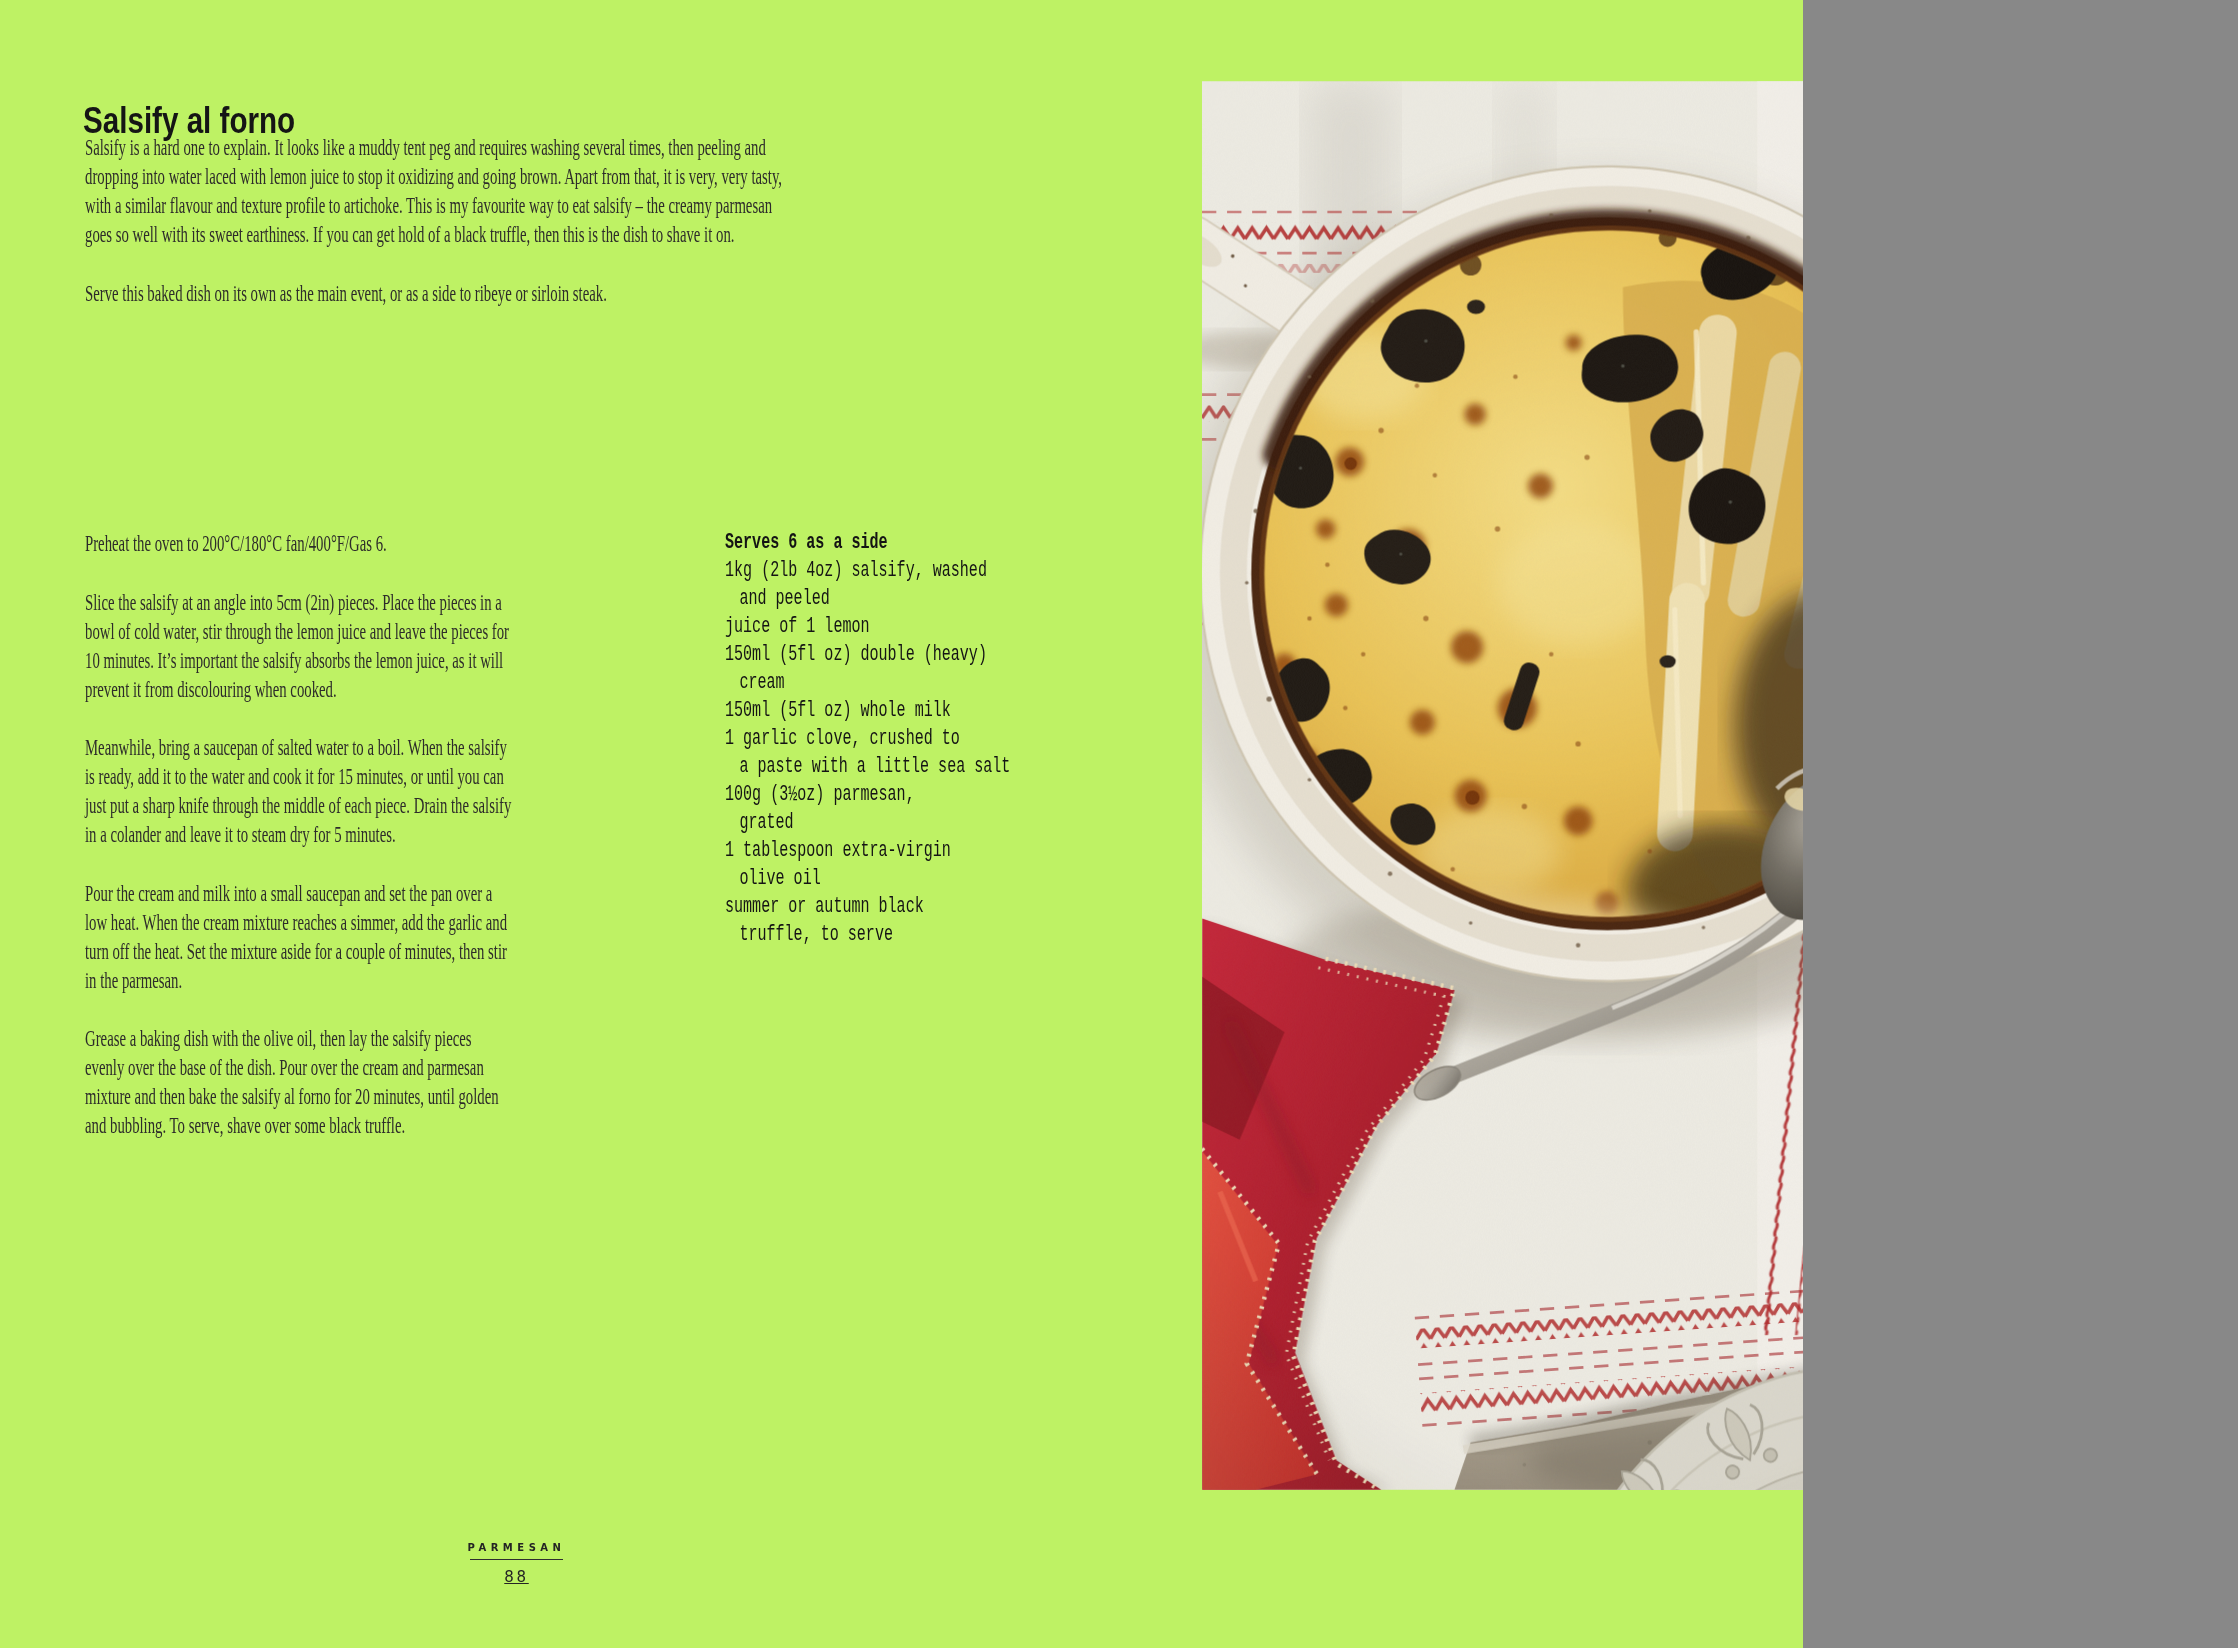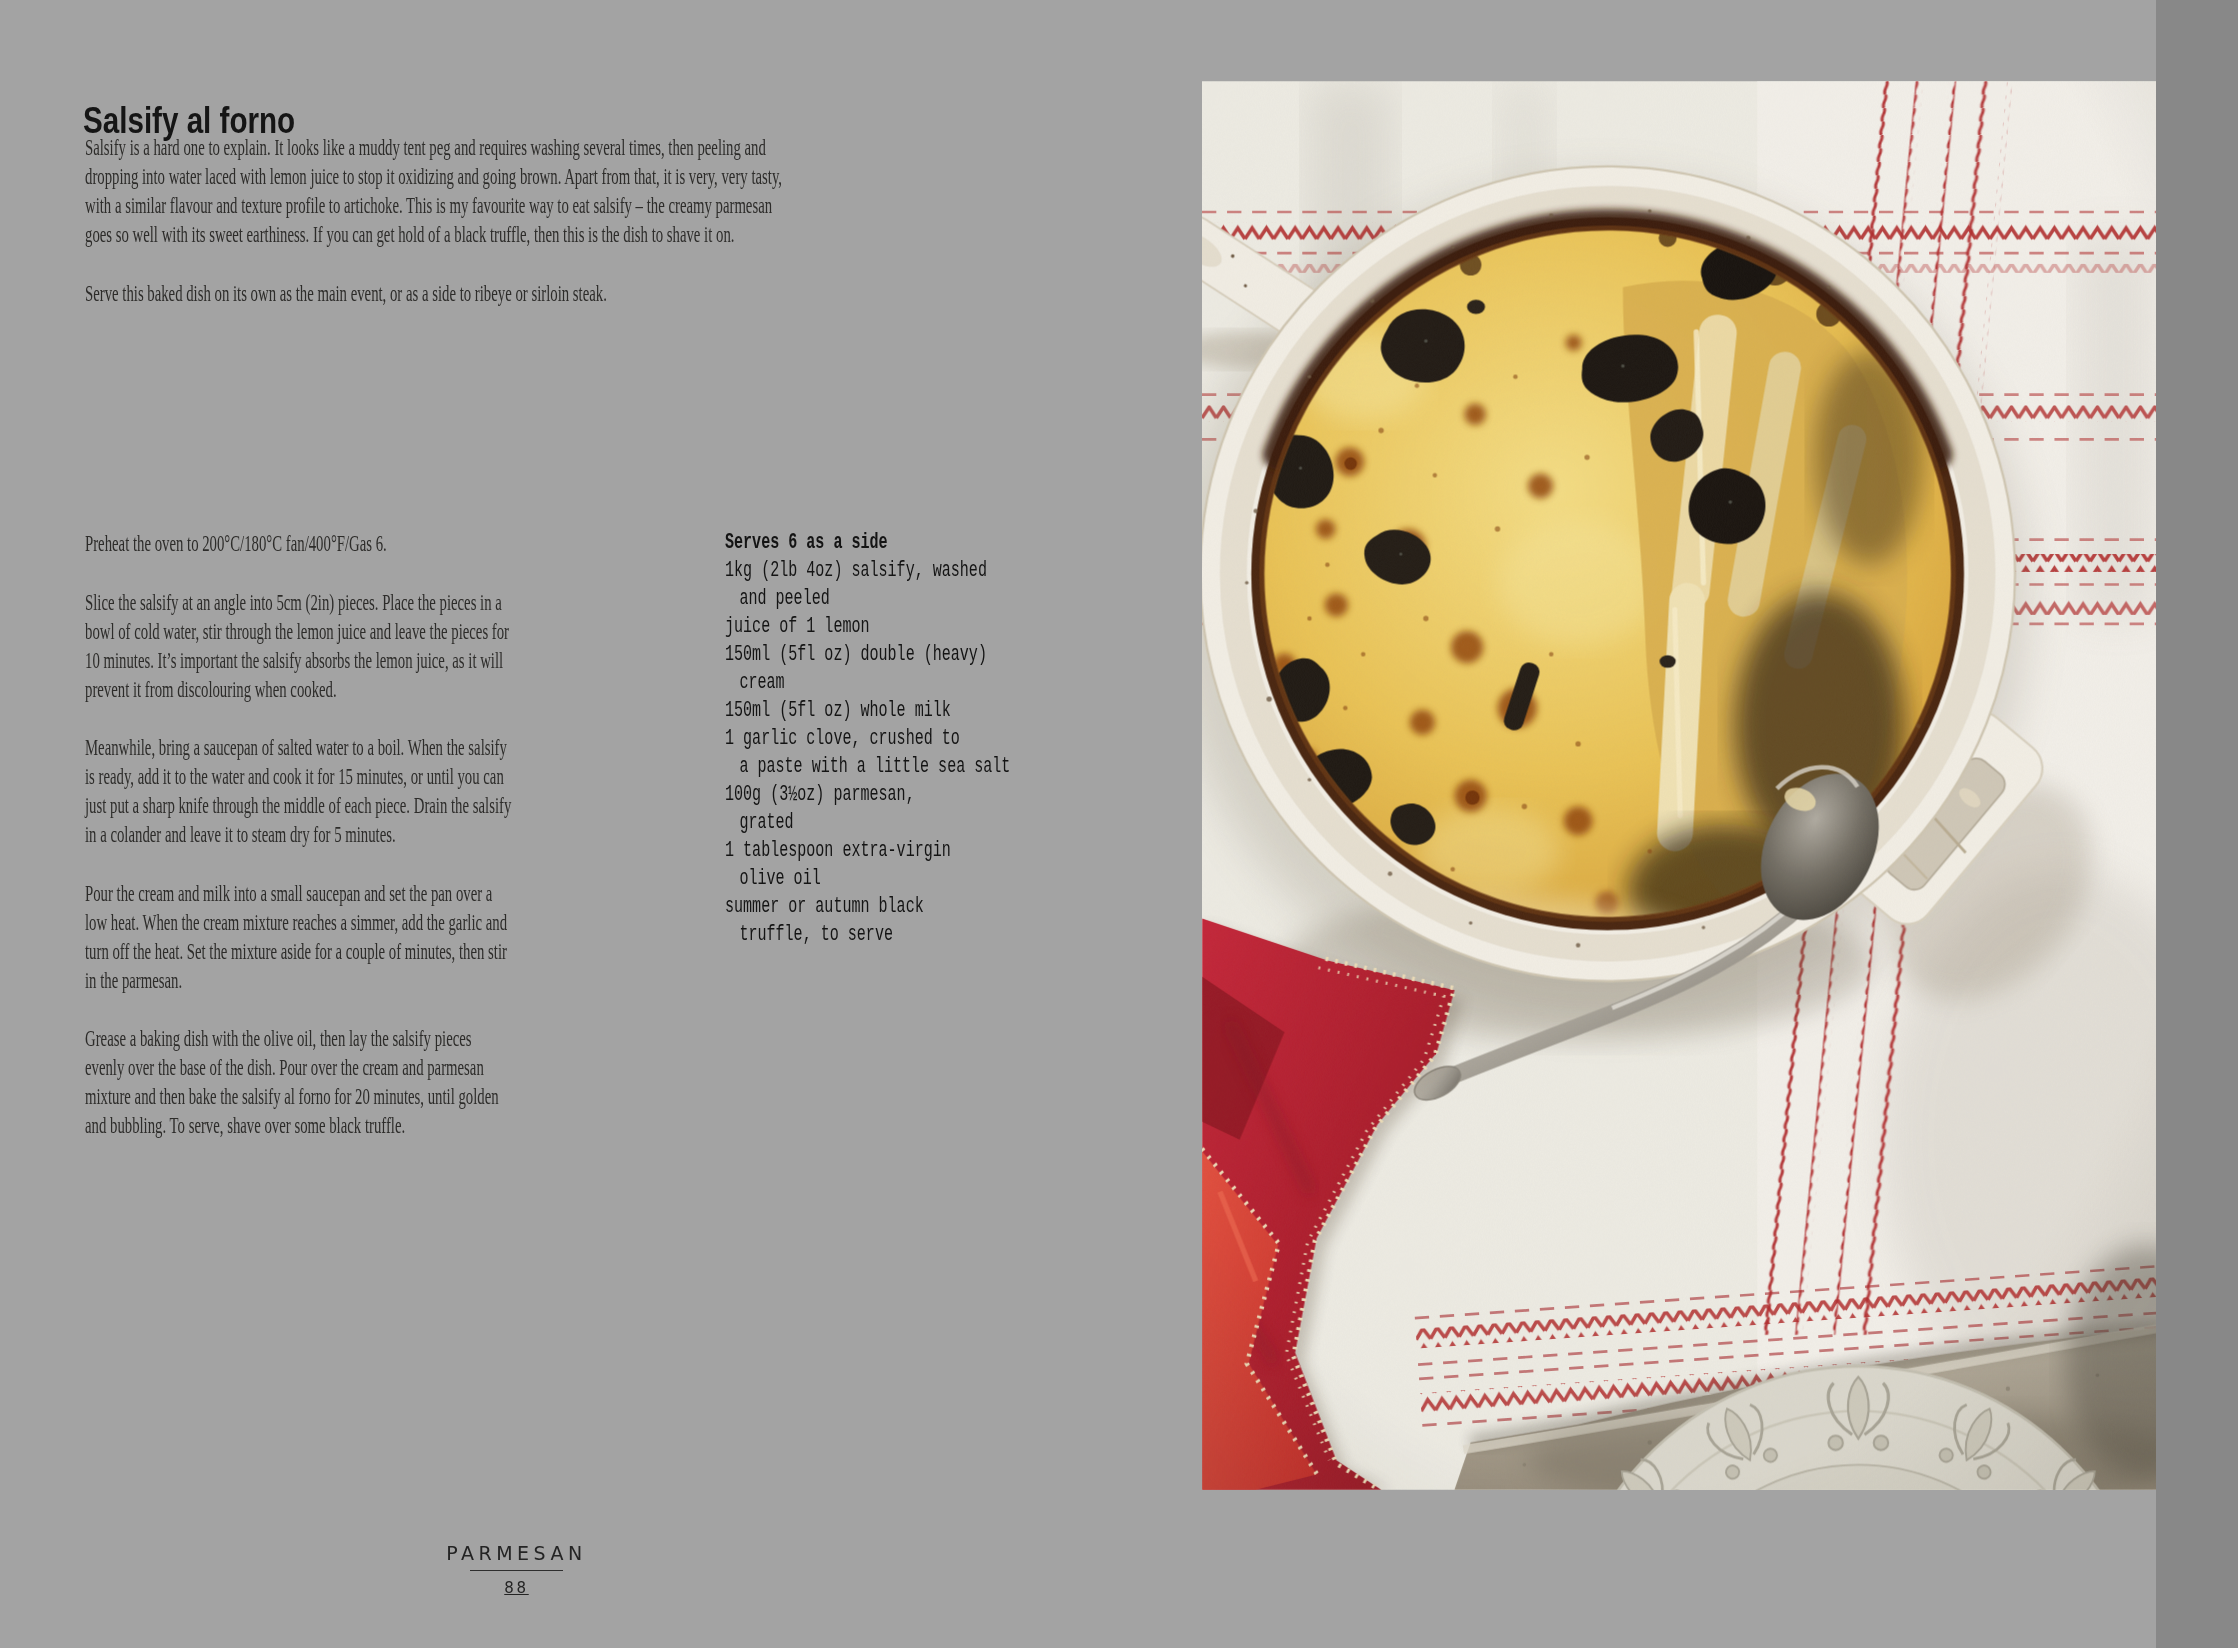--- a/index.html
+++ b/index.html
@@ -1,35 +1,35 @@
 <!DOCTYPE html>
 <html style="font-size:14.3px"><head>
 <meta charset="utf-8">
 <style>
   html,body{margin:0;padding:0;background:#888;}
-  .page{position:relative;width:2156px;height:1649px;background:#a3a3a3;overflow:hidden;
+  .page{position:relative;width:1803px;height:1649px;background:#bef264;overflow:hidden;
         font-family:"Liberation Serif",serif;}
   .title{position:absolute;left:83px;top:75px;font-family:"Liberation Sans",sans-serif;
          font-weight:bold;font-size:37px;color:#151515;transform:scaleX(.8);
          transform-origin:0 0;white-space:nowrap;}
   .intro{position:absolute;left:85px;top:133px;width:1137px;transform:scaleX(.615);
          transform-origin:0 0;font-size:24px;line-height:29px;color:#2d2c2a;}
   .intro p{margin:0 0 29.6px 0;}
   .method{position:absolute;left:85px;top:529px;width:697px;transform:scaleX(.615);
           transform-origin:0 0;font-size:24px;line-height:29px;color:#2d2c2a;}
   .method p{margin:0 0 29.6px 0;}
   .ingredients{position:absolute;left:683px;top:528px;width:421px;
           font-family:Liberation Mono, monospace;font-size:21.5px;
           line-height:28px;color:#141414;margin-left:42px;}
   .serves{font-weight:bold;transform:scaleX(.7);transform-origin:0 0;white-space:nowrap;}
   .ing-line{transform:scaleX(.7);transform-origin:0 0;white-space:nowrap;}
   .ing-line.indent{padding-left:20.6px;}
   .footer{position:absolute;left:400px;top:1542px;width:233px;text-align:center;
           font-family:"DejaVu Sans","Liberation Sans",sans-serif;color:#242424;}
-  .chapter{font-size:19px;letter-spacing:4.5px;font-weight:400;}
+  .chapter{font-size:10px;letter-spacing:4.5px;font-weight:700;}
   .rule{width:93px;margin:6.3px auto 0;border-top:1.8px solid #2e2e2e;}
   .pagenum{margin-top:8px;font-size:15px;letter-spacing:2.7px;text-decoration:underline;}
   .photo{position:absolute;left:1202px;top:81px;}
 </style>
 </head>
 <body>
 
 <div class="page">
 
   <h1 class="title">Salsify al forno</h1>

